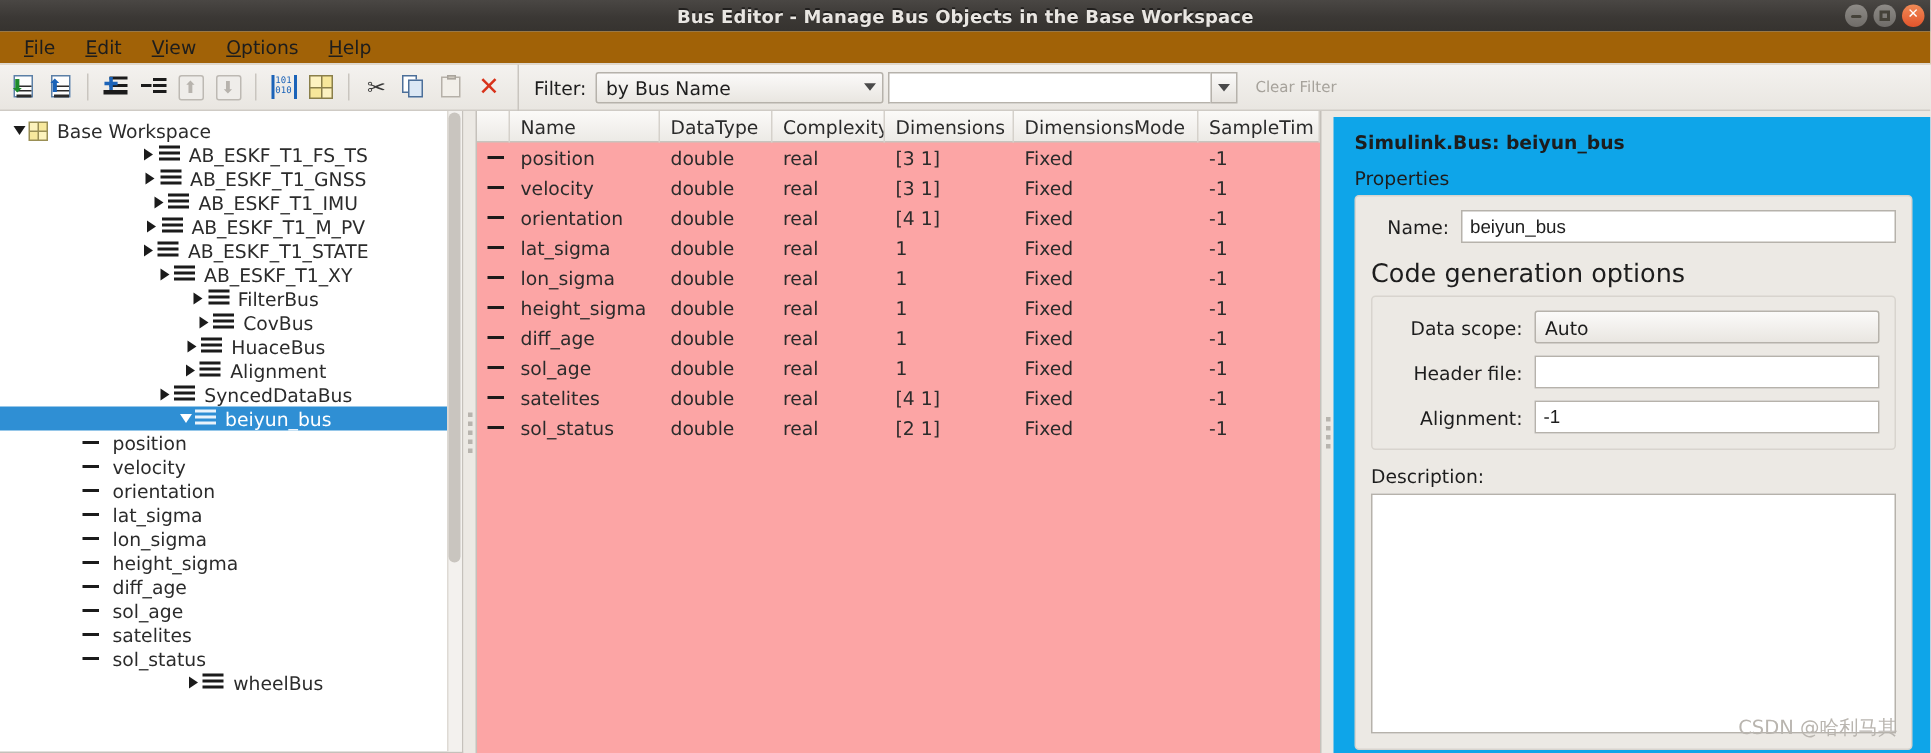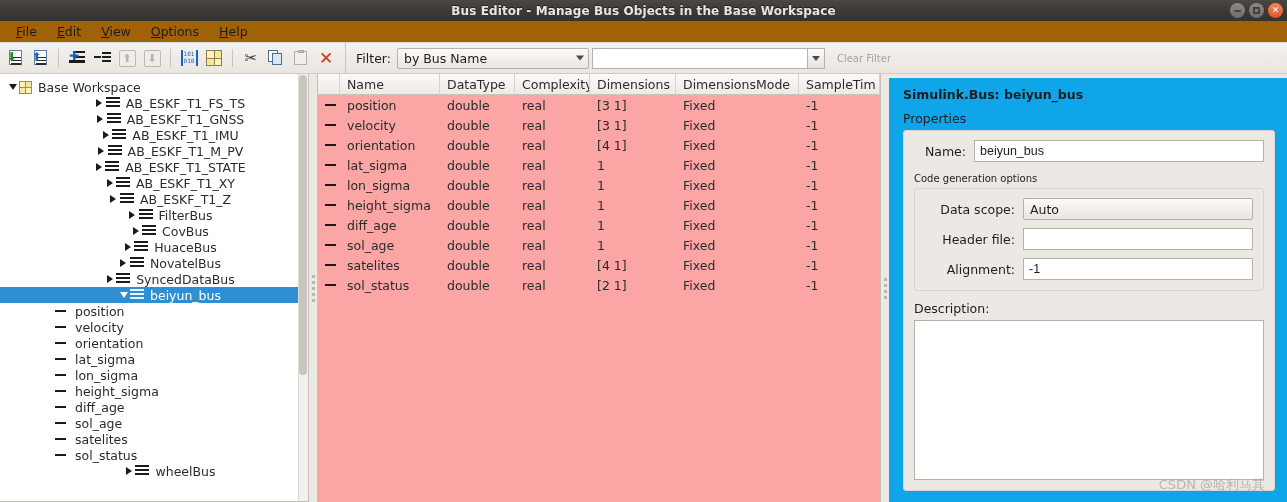--- a/index.html
+++ b/index.html
@@ -244,21 +244,21 @@
   }
   .row-field { display:flex; align-items:center; height:22px; }
   .row-field + .row-field { margin-top:8px; }
   .fl { font-size:12.5px; color:#1d1d1d; text-align:right; }
   .fl-name { width:52px; flex:0 0 52px; }
   .fl-wide { width:90px; flex:0 0 90px; }
   .tin {
     flex:1; height:22px; background:#fff; border:1px solid #b6b2ab;
     font-size:12.5px; padding:0 5px; color:#1d1d1d;
   }
-  .subgroup-label { font-size:10px; color:#1d1d1d; margin-top:11px; }
+  .subgroup-label { font-size:17px; color:#1d1d1d; margin-top:11px; }
   .subgroup {
     margin-top:4px; border:1px solid #d8d4ce; border-radius:3px;
     padding: 9px 10px 10px 10px;
   }
   .sel-combo {
     flex:1; height:22px; position:relative;
     background: linear-gradient(to bottom,#fbfaf9,#e9e6e1);
     border:1px solid #b6b2ab; border-radius:2px;
     display:flex; align-items:center; font-size:12.5px; color:#1d1d1d; padding-left:6px;
   }
@@ -483,31 +483,20 @@
         </div>
         <div class="tnode indent-1">
           <span class="twist">
               <span class="tri-r"></span>
             </span>
           <span class="t-ico-bus">
               <i></i>
               <i></i>
               <i></i>
             </span>
-          <span>AB_ESKF_T1_Z</span>
-        </div>
-        <div class="tnode indent-1">
-          <span class="twist">
-              <span class="tri-r"></span>
-            </span>
-          <span class="t-ico-bus">
-              <i></i>
-              <i></i>
-              <i></i>
-            </span>
           <span>FilterBus</span>
         </div>
         <div class="tnode indent-1">
           <span class="twist">
               <span class="tri-r"></span>
             </span>
           <span class="t-ico-bus">
               <i></i>
               <i></i>
               <i></i>
@@ -527,21 +516,21 @@
         </div>
         <div class="tnode indent-1">
           <span class="twist">
               <span class="tri-r"></span>
             </span>
           <span class="t-ico-bus">
               <i></i>
               <i></i>
               <i></i>
             </span>
-          <span>NovatelBus</span>
+          <span>Alignment</span>
         </div>
         <div class="tnode indent-1">
           <span class="twist">
               <span class="tri-r"></span>
             </span>
           <span class="t-ico-bus">
               <i></i>
               <i></i>
               <i></i>
             </span>

